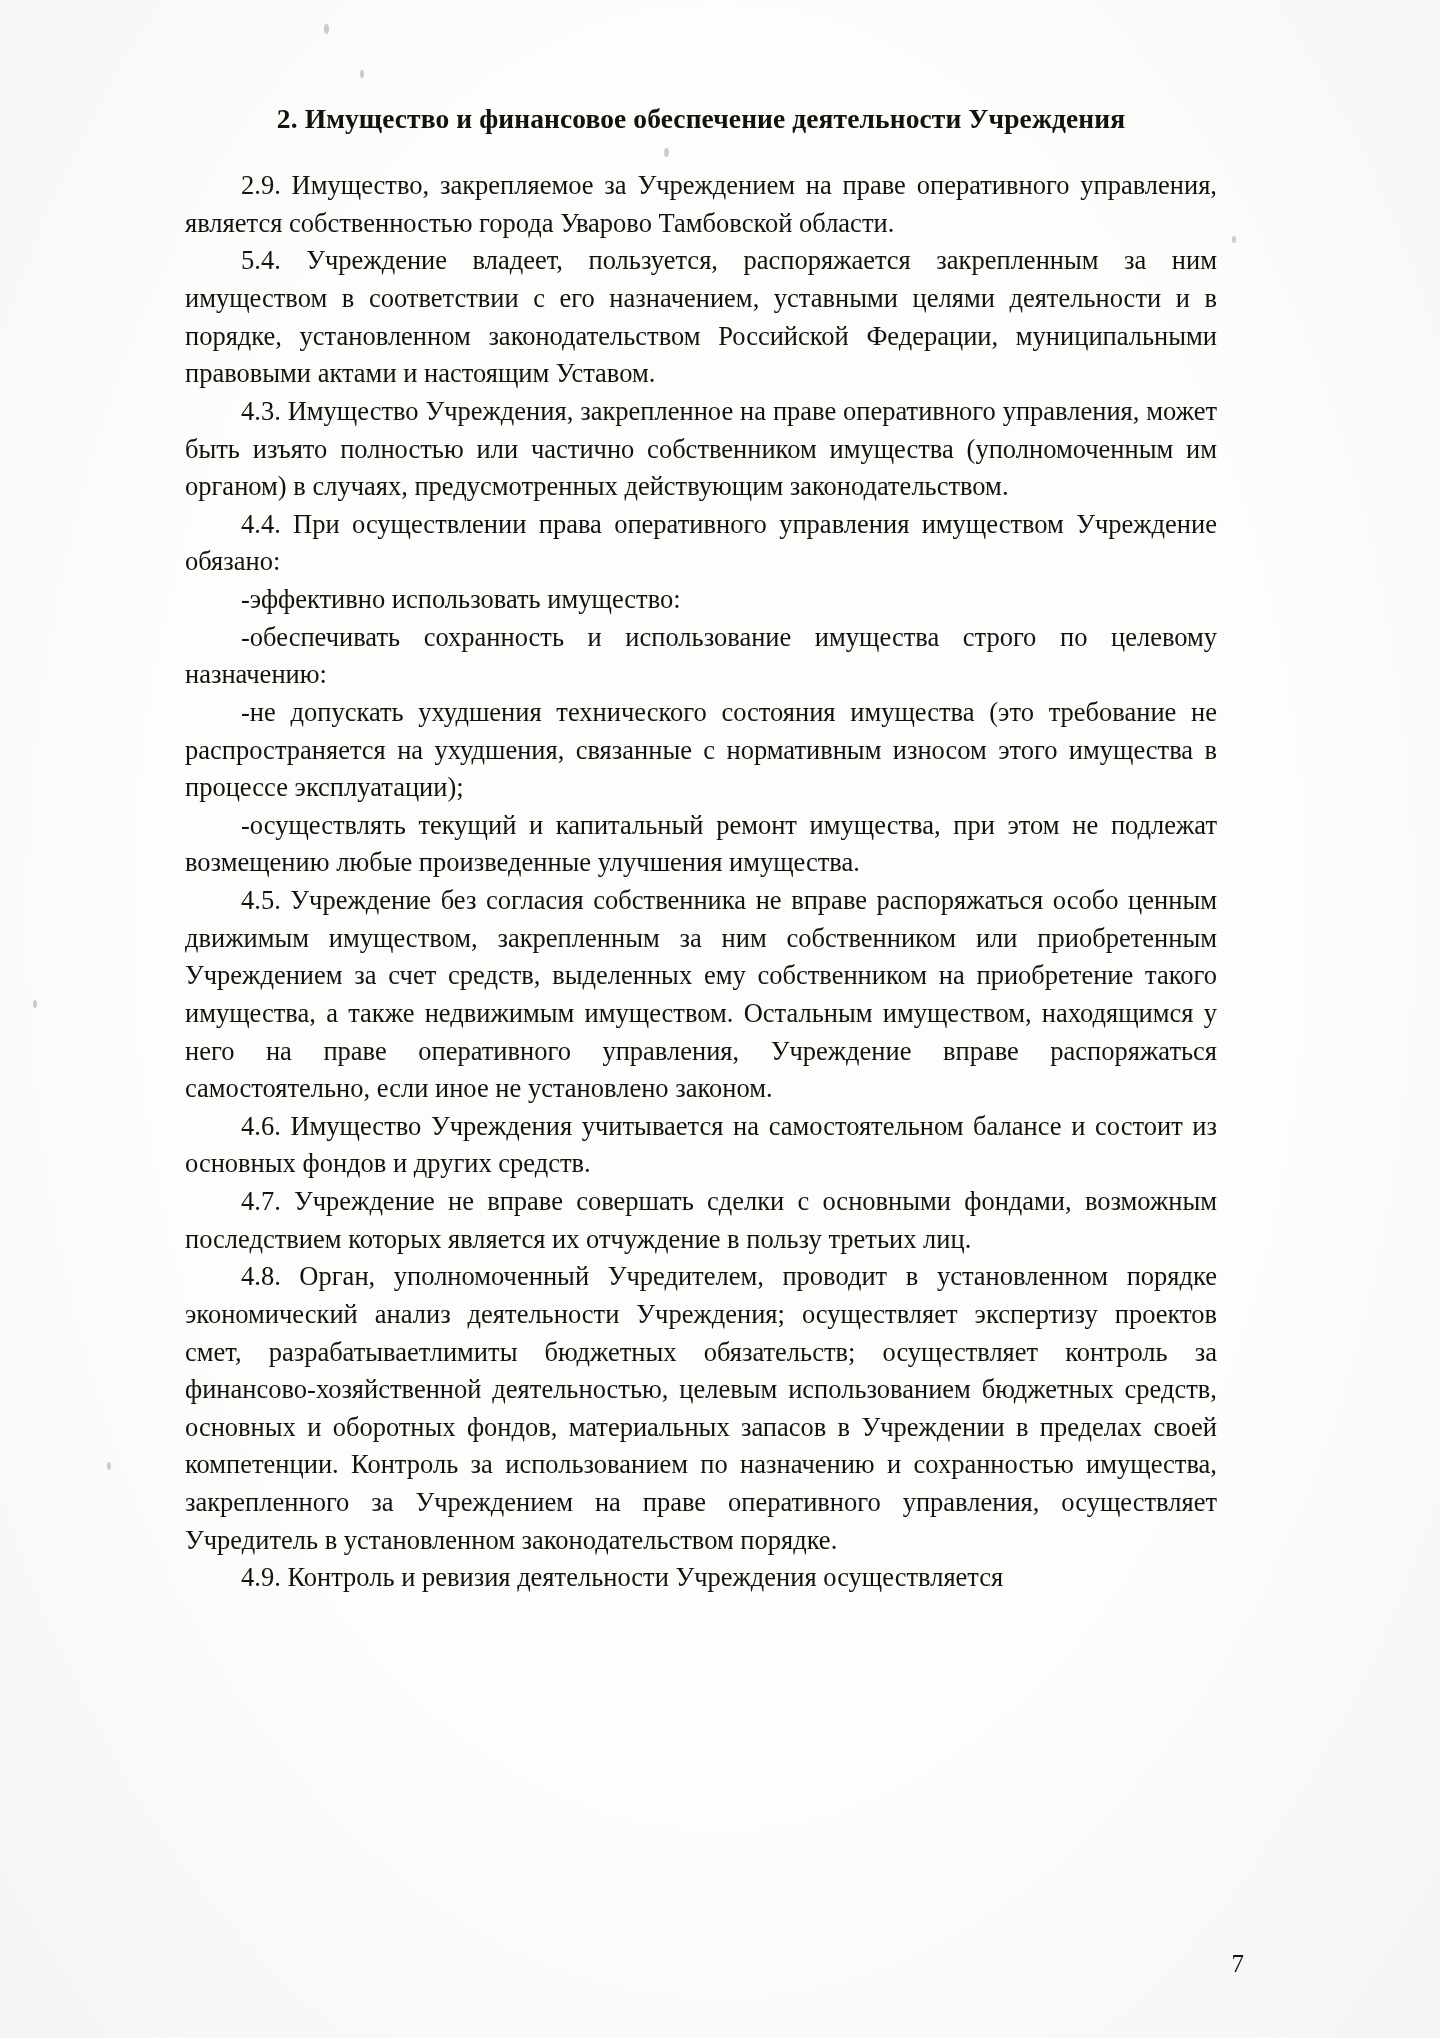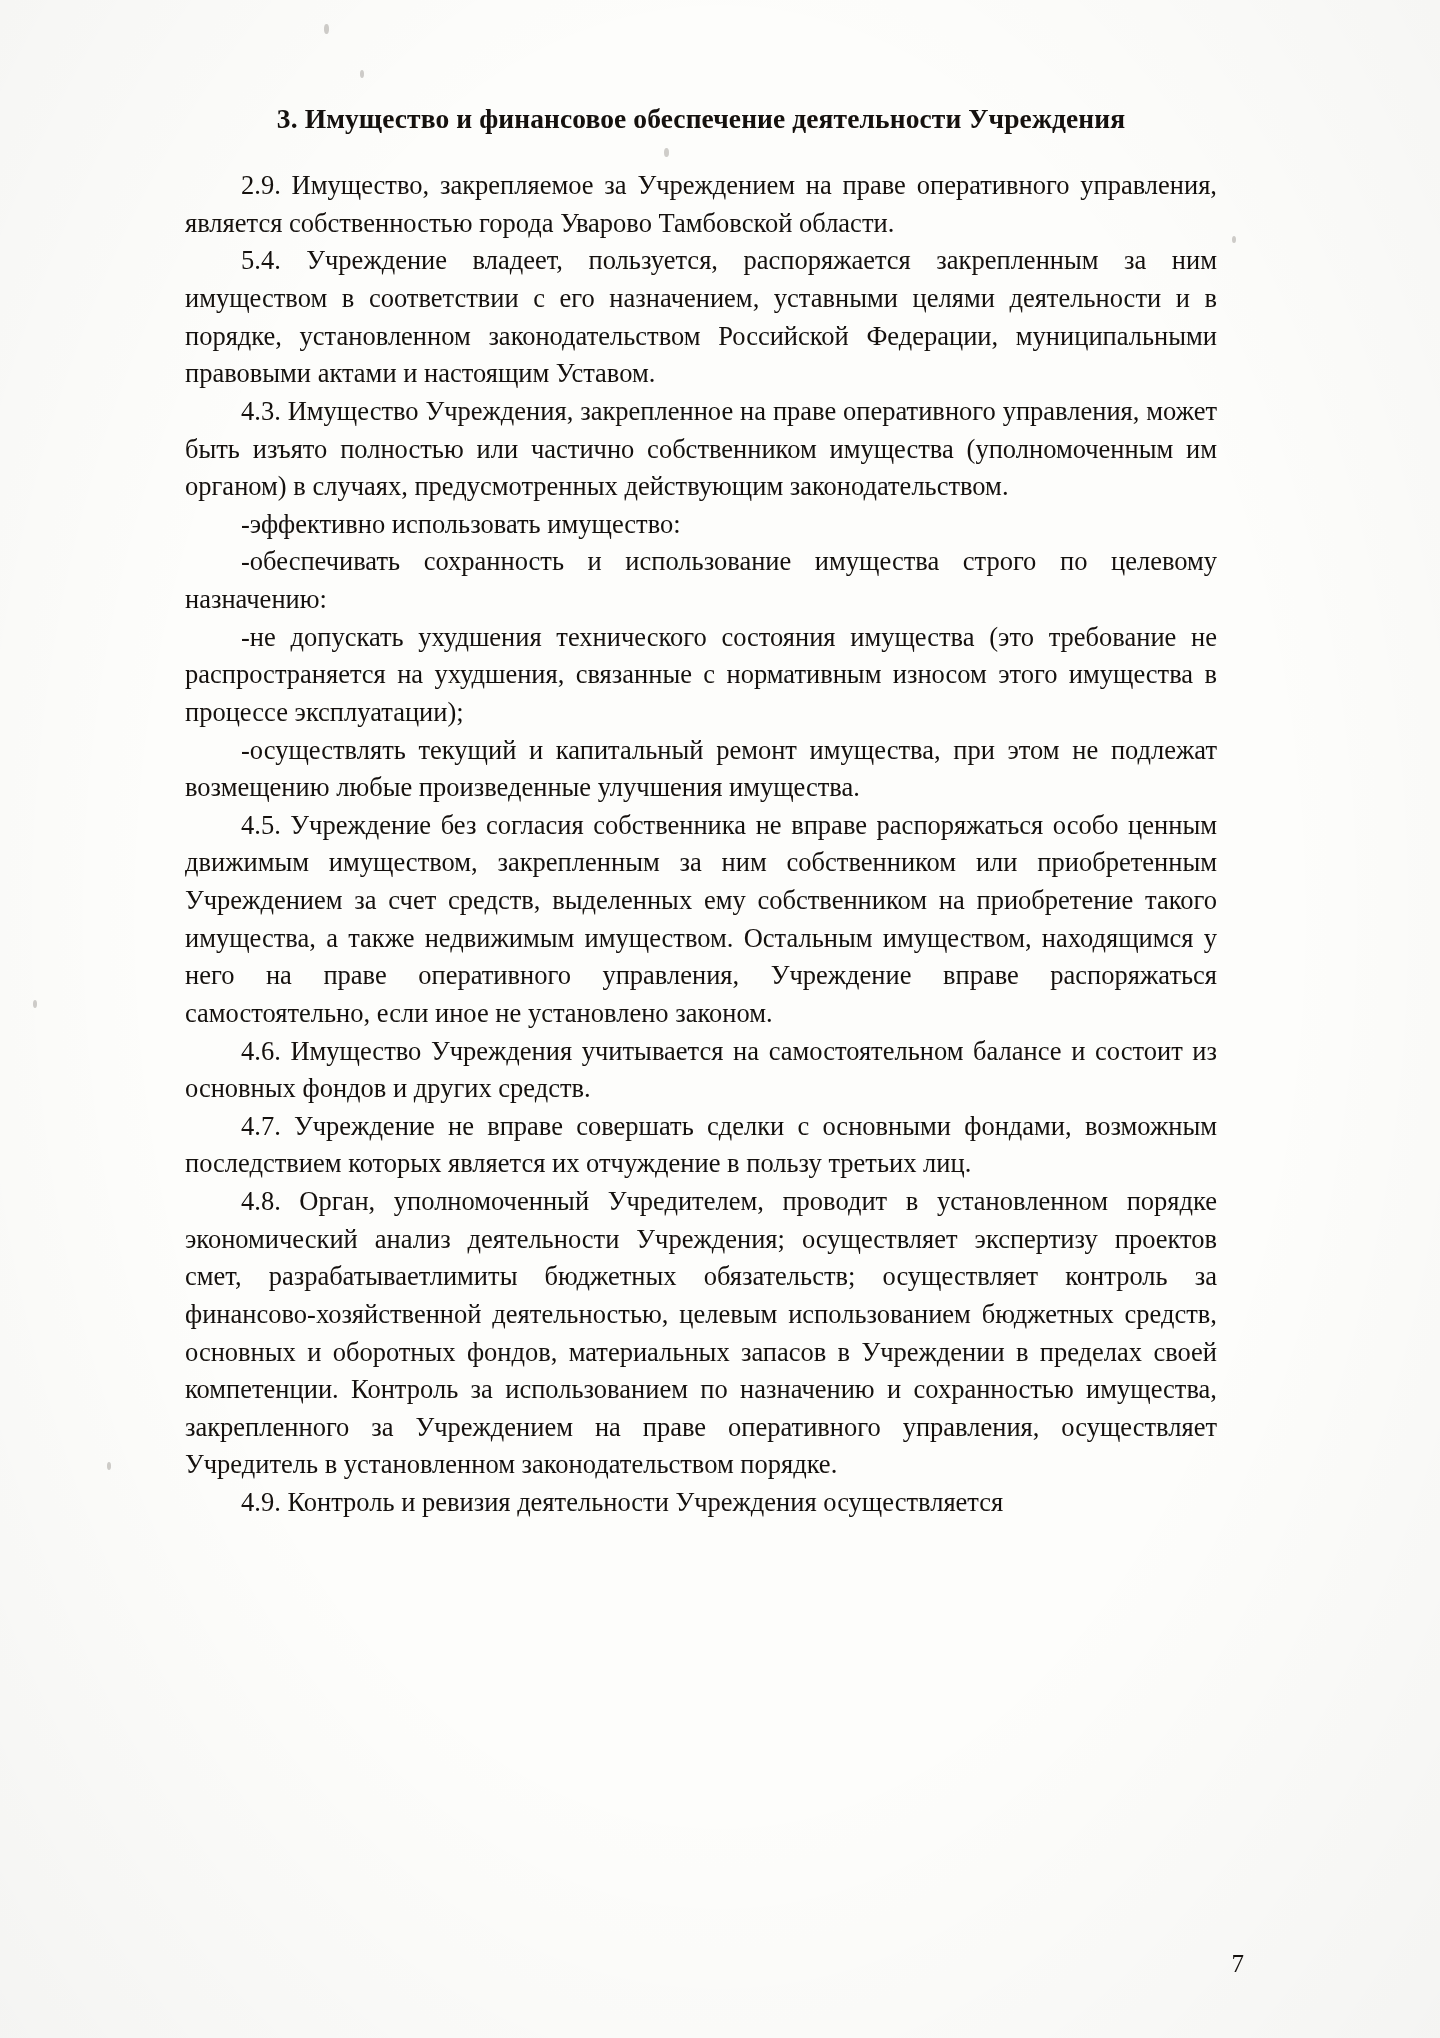--- a/index.html
+++ b/index.html
@@ -77,25 +77,26 @@
 
   <span class="speck" style="left:324px;top:24px;width:5px;height:10px;"></span>
   <span class="speck" style="left:360px;top:70px;width:4px;height:8px;"></span>
   <span class="speck" style="left:664px;top:148px;width:5px;height:9px;"></span>
   <span class="speck" style="left:1232px;top:236px;width:4px;height:7px;"></span>
   <span class="speck" style="left:33px;top:1000px;width:4px;height:8px;"></span>
   <span class="speck" style="left:107px;top:1462px;width:4px;height:8px;"></span>
 
   <div class="content">
 
-    <h1 class="doc-title">3.  Имущество и финансовое обеспечение деятельности Учреждения</h1>
+    <h1 class="doc-title">2.  Имущество и финансовое обеспечение деятельности Учреждения</h1>
 
     <p class="para">2.9. Имущество, закрепляемое за Учреждением на праве оперативного управления, является собственностью города Уварово Тамбовской области.</p>
     <p class="para">5.4. Учреждение владеет, пользуется, распоряжается закрепленным за ним имуществом в соответствии с его назначением, уставными целями деятельности и в порядке, установленном законодательством Российской Федерации, муниципальными правовыми актами и настоящим Уставом.</p>
     <p class="para">4.3. Имущество Учреждения, закрепленное на праве оперативного управления, может быть изъято полностью или частично собственником имущества (уполномоченным им органом) в случаях, предусмотренных действующим законодательством.</p>
+    <p class="para">4.4. При осуществлении права оперативного управления имуществом Учреждение обязано:</p>
     <p class="para">-эффективно использовать имущество:</p>
     <p class="para">-обеспечивать сохранность и использование имущества строго по целевому назначению:</p>
     <p class="para">-не допускать ухудшения технического состояния имущества (это требование не распространяется на ухудшения, связанные с нормативным износом этого имущества в процессе эксплуатации);</p>
     <p class="para">-осуществлять текущий и капитальный ремонт имущества, при этом не подлежат возмещению любые произведенные улучшения имущества.</p>
     <p class="para">4.5. Учреждение без согласия собственника не вправе распоряжаться особо ценным движимым имуществом, закрепленным за ним собственником или приобретенным Учреждением за счет средств, выделенных ему собственником на приобретение такого имущества, а также недвижимым имуществом. Остальным имуществом, находящимся у него на праве оперативного управления, Учреждение вправе распоряжаться самостоятельно, если иное не установлено законом.</p>
     <p class="para">4.6. Имущество Учреждения учитывается на самостоятельном балансе и состоит из основных фондов и других средств.</p>
     <p class="para">4.7. Учреждение не вправе совершать сделки с основными фондами, возможным последствием которых является их отчуждение в пользу третьих лиц.</p>
     <p class="para">4.8. Орган, уполномоченный Учредителем, проводит в установленном порядке экономический анализ деятельности Учреждения; осуществляет экспертизу проектов смет, разрабатываетлимиты бюджетных обязательств; осуществляет контроль за финансово-хозяйственной деятельностью, целевым использованием бюджетных средств, основных и оборотных фондов, материальных запасов в Учреждении в пределах своей компетенции. Контроль за использованием по назначению и сохранностью имущества, закрепленного за Учреждением на праве оперативного управления, осуществляет Учредитель в установленном законодательством порядке.</p>
     <p class="para">4.9. Контроль и ревизия деятельности Учреждения осуществляется</p>
 

